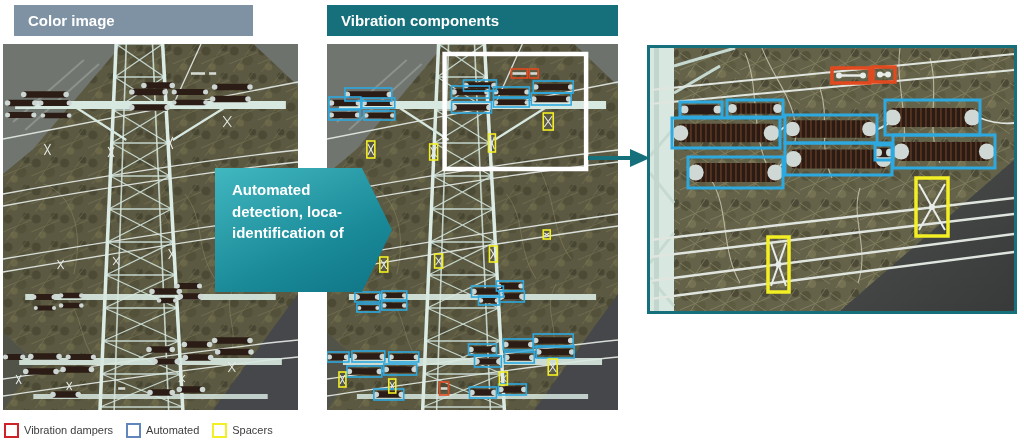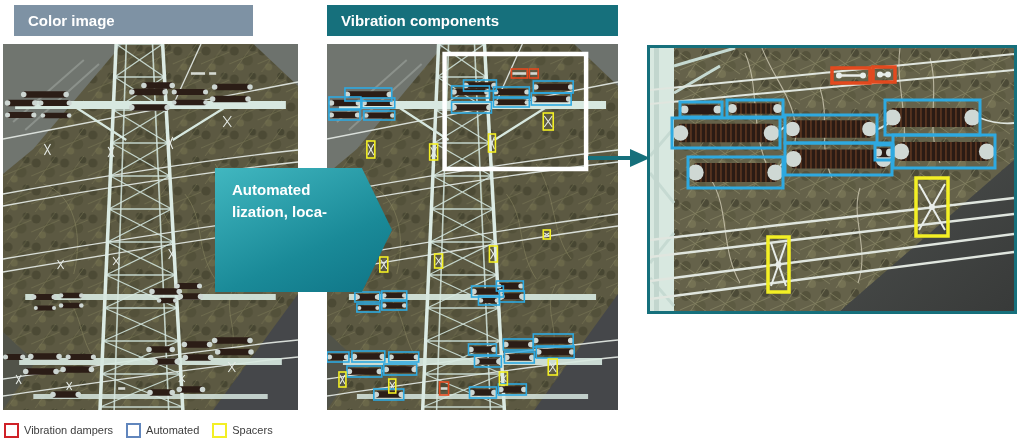--- a/index.html
+++ b/index.html
@@ -333,21 +333,22 @@
         <rect x="185" y="25" width="16" height="9" fill="none" stroke="#e3491e" stroke-width="1.6"></rect>
         <rect x="203" y="25" width="9" height="9" fill="none" stroke="#e3491e" stroke-width="1.6"></rect>
         <rect x="113" y="338" width="9" height="13" fill="none" stroke="#e3491e" stroke-width="1.6"></rect>
         <rect x="118" y="10" width="142" height="115" fill="none" stroke="#ffffff" stroke-width="4.5"></rect>
       </g>
   </svg>
 </div>
 
 <div class="callout" id="callout">
     <div>Automated</div>
-    <div>lization, loca-</div>
+    <div>detection, loca-</div>
+    <div>identification of</div>
   </div>
 
 <svg class="connector" xmlns="http://www.w3.org/2000/svg">
   <line x1="0" y1="11" x2="46" y2="11" stroke="#16707c" stroke-width="4"></line>
   <polygon points="42,2 62,11 42,20" fill="#16707c"></polygon>
 </svg>
 
 <div class="zoom-panel">
   <svg viewBox="0 0 364 263" xmlns="http://www.w3.org/2000/svg">
     <rect x="0" y="0" width="364" height="263" fill="url(#foliage2)"></rect>

